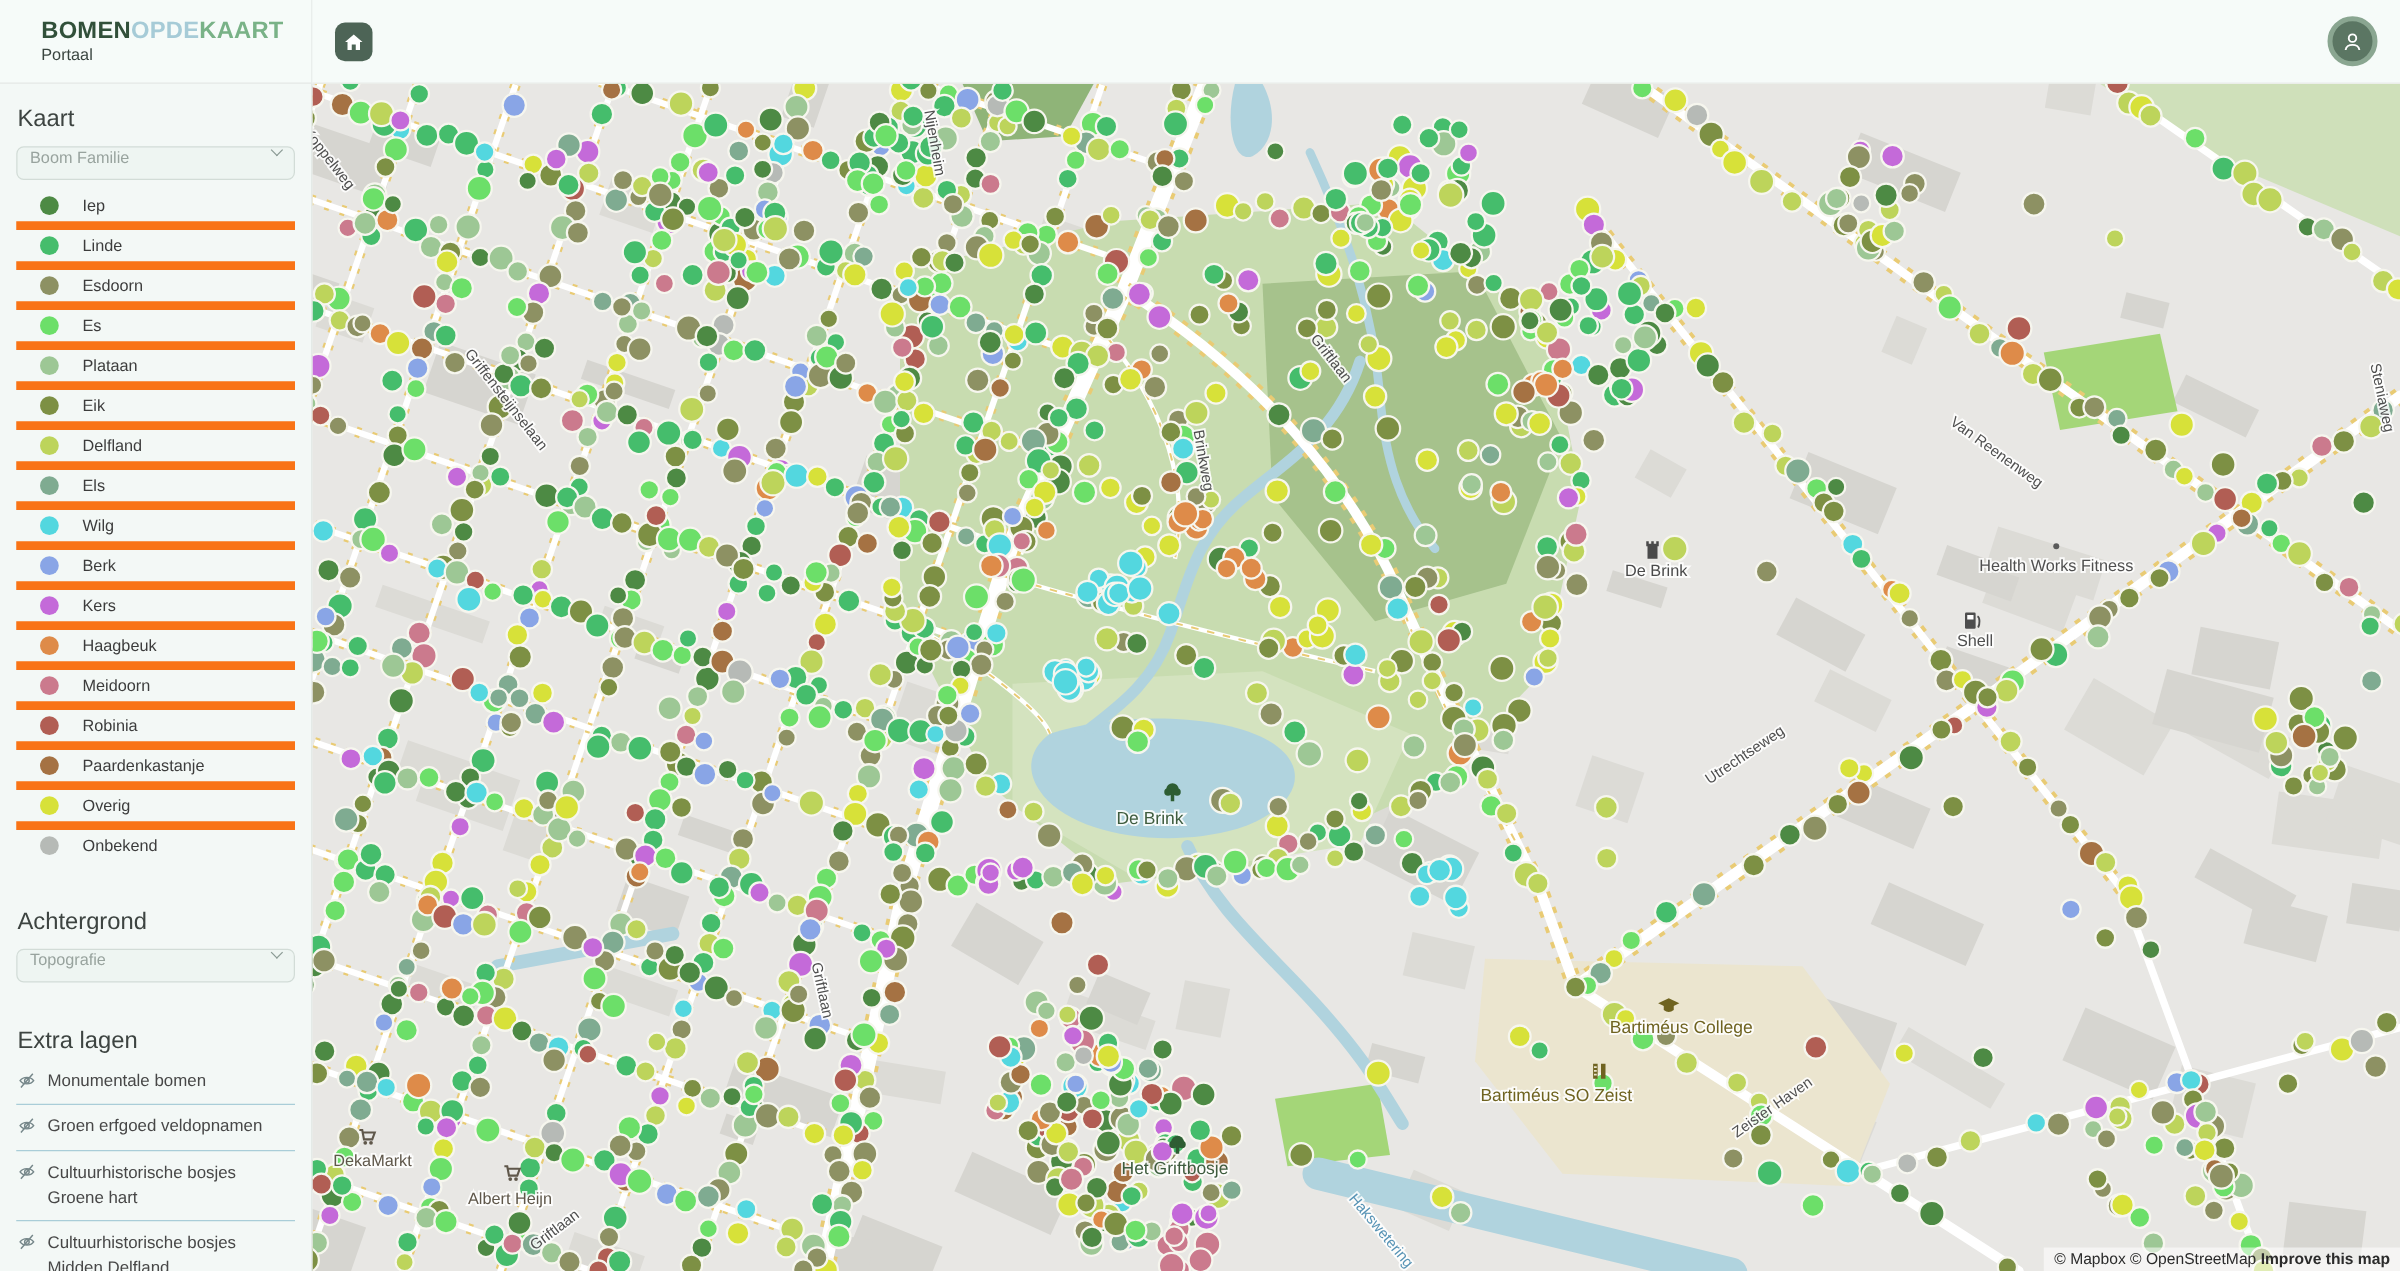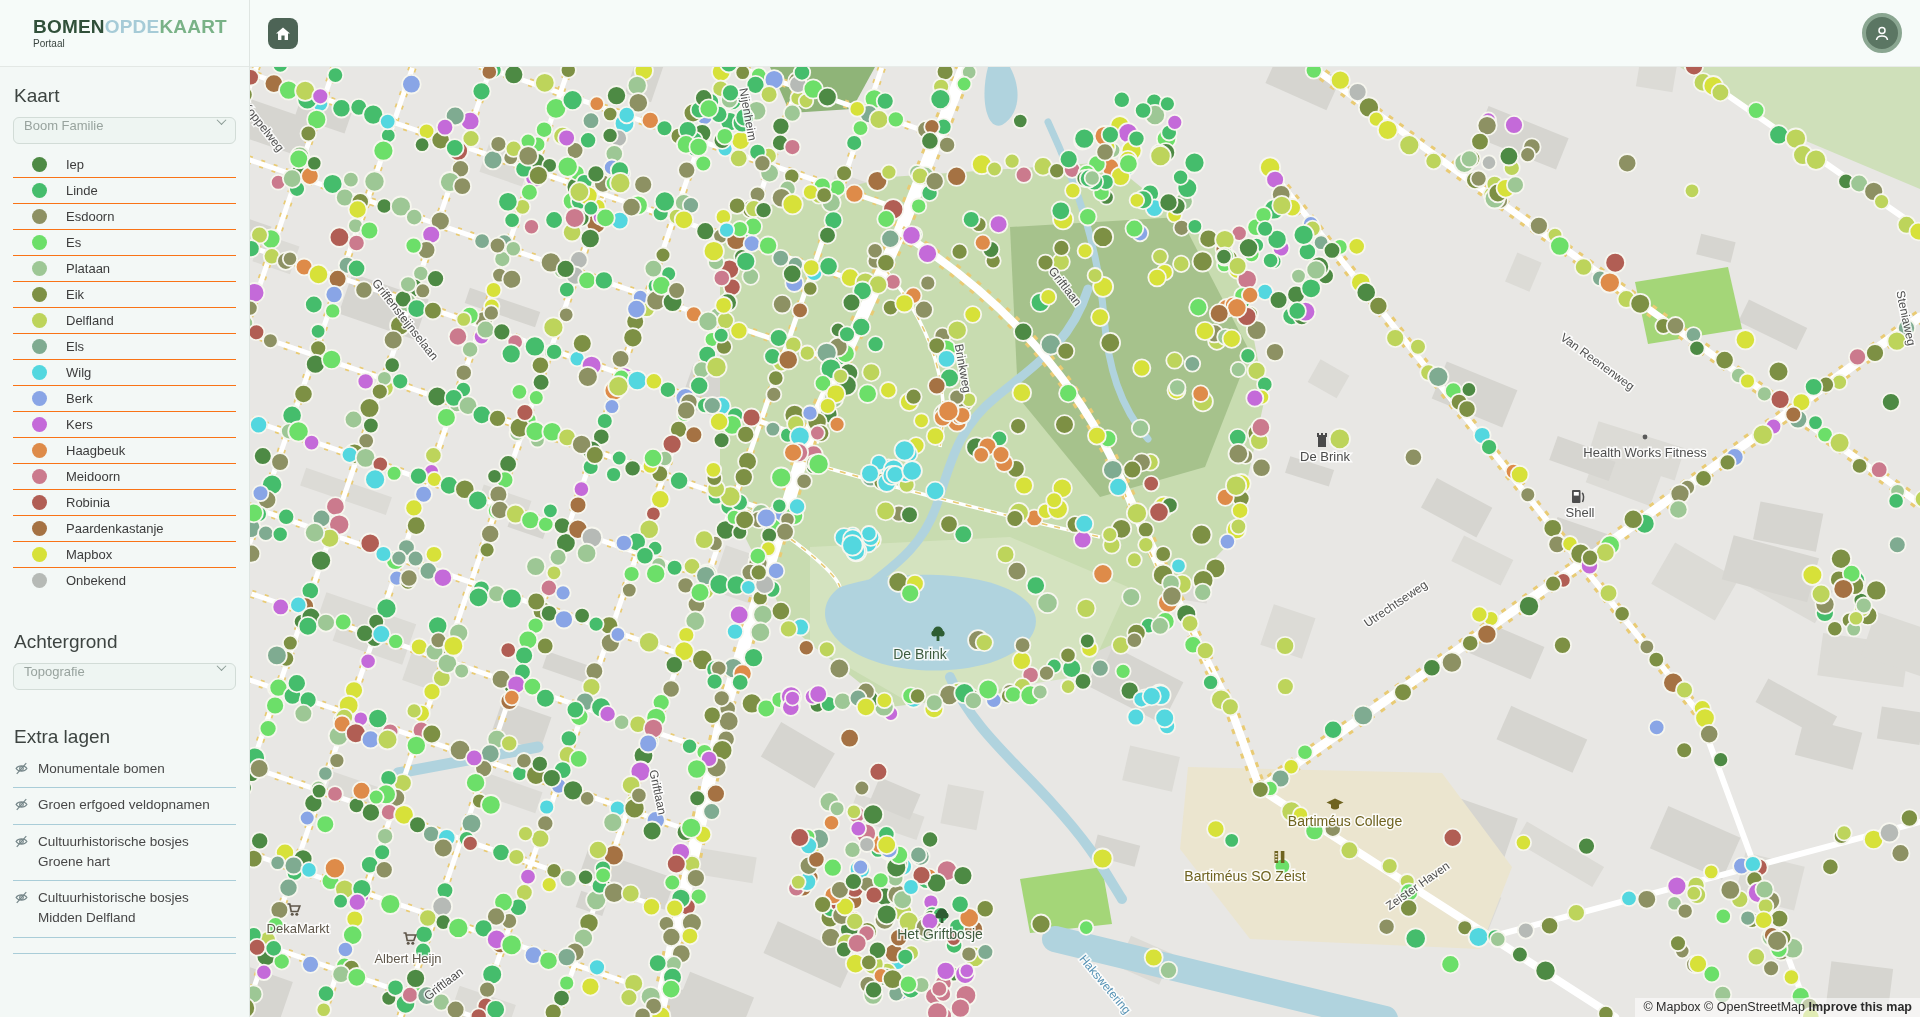--- a/index.html
+++ b/index.html
@@ -5,27 +5,27 @@
   *{box-sizing:border-box;margin:0;padding:0}
   html,body{width:1920px;height:1017px;overflow:hidden}
   body{font-family:"Liberation Sans",sans-serif;display:flex;background:#fff}
 
   
   .sidebar{width:250px;min-width:250px;height:100%;background:#f3f8f6;border-right:1px solid #dfe5e2;display:flex;flex-direction:column}
   .logo-row{height:67px;min-height:67px;background:#f6fbf9;border-bottom:1px solid #e3e8e5;display:flex;align-items:center;gap:9px;padding:0 24px}
   .logo-text{line-height:1.05}
   .brand{font-size:19px;font-weight:bold;letter-spacing:.2px;white-space:nowrap}
   .brand .b{color:#31503a}.brand .o{color:#a6cbd7}.brand .k{color:#79b287}
-  .portal{font-size:10px;color:#39443f;margin-top:2px}
+  .portal{font-size:13px;color:#39443f;margin-top:2px}
   .side-content{flex:1;padding:10px 13px 0 13px;overflow:hidden}
   h2.section{font-size:19px;font-weight:500;color:#3d4441;margin:8px 0 10px 1px}
   .dropdown{height:27px;background:#eef5f2;border:1px solid #d2dcd7;border-radius:6px;display:flex;justify-content:space-between;padding:0 10px;color:#98a39e;font-size:13px;cursor:pointer}
   .chev{width:7px;height:7px;border-right:1.6px solid #8a9a94;border-bottom:1.6px solid #8a9a94;transform:rotate(45deg) translate(-1px,-1px)}
   .legend{margin-top:8px}
-  .legend-row{display:flex;align-items:center;gap:19px;padding:5px 4px 5px 19px;border-bottom:1px solid #f97316;font-size:13px;color:#3c3c3c}
+  .legend-row{display:flex;align-items:center;gap:19px;padding:5px 4px 5px 19px;border-bottom:7px solid #f97316;font-size:13px;color:#3c3c3c}
   .legend-row:last-child{border-bottom:none}
   .dot{width:15px;height:15px;border-radius:50%;flex:none}
   .h-achtergrond{margin-top:38px !important}
   .h-extra{margin-top:36px !important;margin-bottom:4px !important}
   .layer-row{display:flex;gap:10px;padding:7px 2px 8px 2px;border-bottom:1px solid #a9cdd8;font-size:13.5px;color:#474747;align-items:flex-start;cursor:pointer}
   .layer-row svg{flex:none;margin-top:3px}
   .layer-label span{display:block;line-height:1.5}
 
   
   .main{flex:1;display:flex;flex-direction:column;height:100%}
@@ -119,21 +119,21 @@
         <div class="legend-row">
           <span class="dot" style="background: rgb(177, 94, 84);"></span>
           <span>Robinia</span>
         </div>
         <div class="legend-row">
           <span class="dot" style="background: rgb(165, 114, 67);"></span>
           <span>Paardenkastanje</span>
         </div>
         <div class="legend-row">
           <span class="dot" style="background: rgb(215, 225, 57);"></span>
-          <span>Mapbox</span>
+          <span>Overig</span>
         </div>
         <div class="legend-row">
           <span class="dot" style="background: rgb(182, 186, 182);"></span>
           <span>Onbekend</span>
         </div>
       </div>
 
     <h2 class="section h-achtergrond">Achtergrond</h2>
 
     <div class="dropdown">

